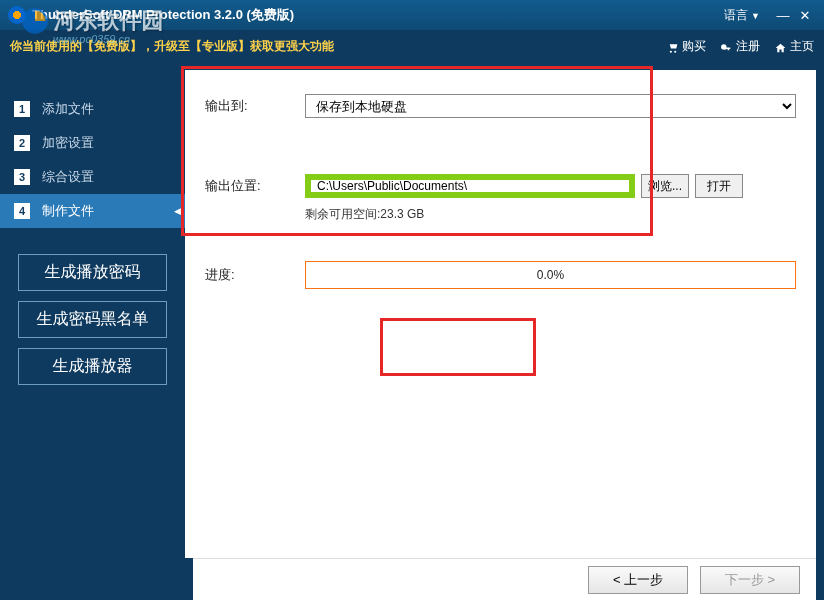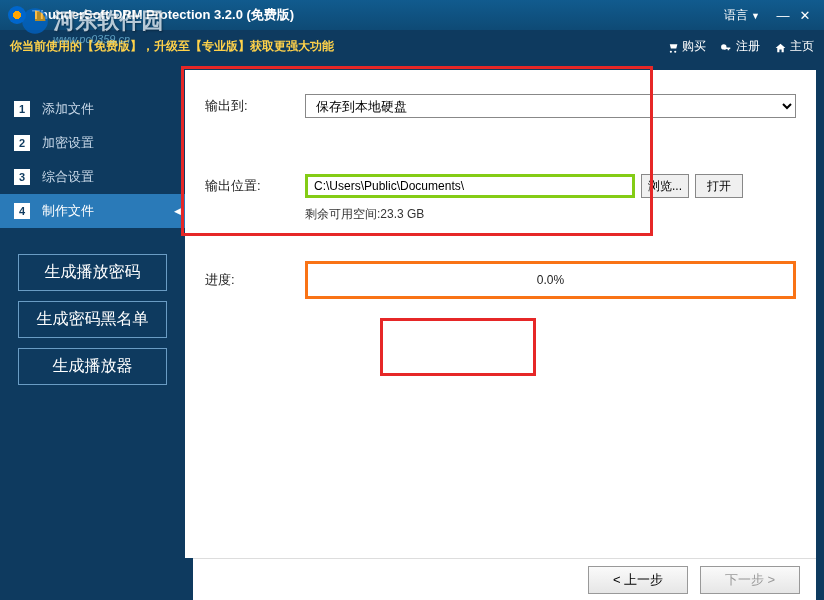--- a/index.html
+++ b/index.html
@@ -32,23 +32,23 @@
 .side-btn { margin: 10px 18px; border: 1px solid #6a9cc4; color: #fff; font-size: 16px; text-align: center; padding: 7px 0; cursor: pointer; }
 .side-btns { margin-top: 26px; }
 
 .main-panel { flex: 1; background: #fff; margin: 8px 8px 0 0; padding: 24px 20px 10px 20px; position: relative; }
 .red-box1 { position: absolute; top: -4px; left: -4px; width: 472px; height: 170px; border: 3px solid #e62727; pointer-events: none; }
 .red-box2 { position: absolute; top: 248px; left: 195px; width: 156px; height: 58px; border: 3px solid #e62727; pointer-events: none; }
 
 .row { display: flex; align-items: center; margin-bottom: 16px; font-size: 13px; color: #222; }
 .row .lbl { width: 100px; }
 .row .wide-select { flex: 1; height: 24px; border: 1px solid #888; background: #fff; font-size: 13px; padding: 2px 6px; }
-.row .path-input { width: 330px; height: 24px; border: 3px solid #84cc16; background: #fff; font-size: 12px; padding: 2px 6px; }
+.row .path-input { width: 330px; height: 24px; border: 6px solid #84cc16; background: #fff; font-size: 12px; padding: 2px 6px; }
 .row .sm-btn { width: 48px; height: 24px; margin-left: 6px; font-size: 12px; border: 1px solid #888; background: #f0f0f0; cursor: pointer; }
-.row .progress { flex: 1; height: 38px; border: 3px solid #f97316; background: #fff; display: flex; align-items: center; justify-content: center; font-size: 12px; }
+.row .progress { flex: 1; height: 28px; border: 1px solid #f97316; background: #fff; display: flex; align-items: center; justify-content: center; font-size: 12px; }
 .spacer-lg { height: 40px; }
 .row-info { margin-left: 100px; font-size: 12px; color: #333; margin-top: -8px; margin-bottom: 16px; }
 
 .action-row { display: flex; justify-content: center; gap: 40px; margin-top: 30px; }
 .action-btn { width: 130px; height: 34px; border: 1px solid #999; background: linear-gradient(#fafafa, #e6e6e6); font-size: 13px; cursor: pointer; }
 
 .footer { height: 42px; background: #fff; margin: 0 8px 8px 193px; display: flex; justify-content: flex-end; align-items: center; padding: 0 16px; gap: 12px; border-top: 1px solid #ddd; }
 .nav-btn { width: 100px; height: 28px; border: 1px solid #999; background: linear-gradient(#fafafa, #e6e6e6); font-size: 13px; cursor: pointer; }
 .nav-btn:disabled { color: #999; }
 </style>

